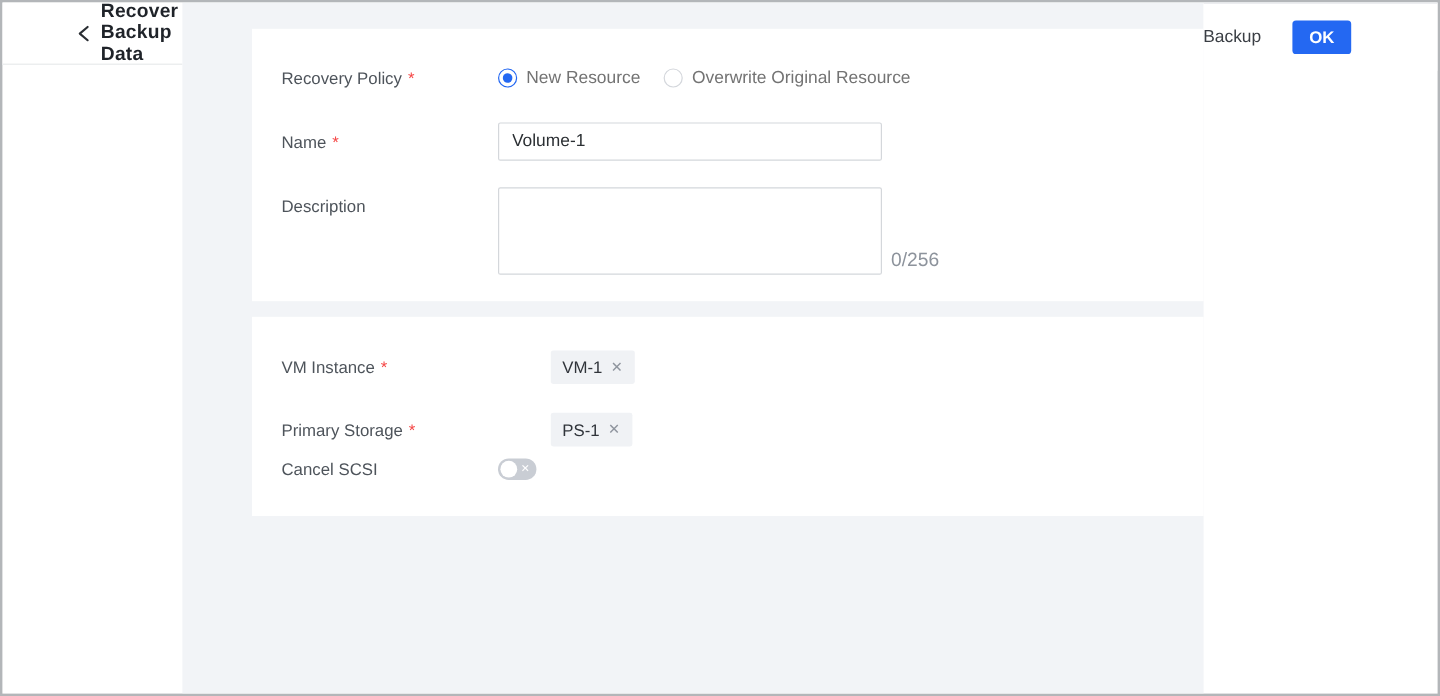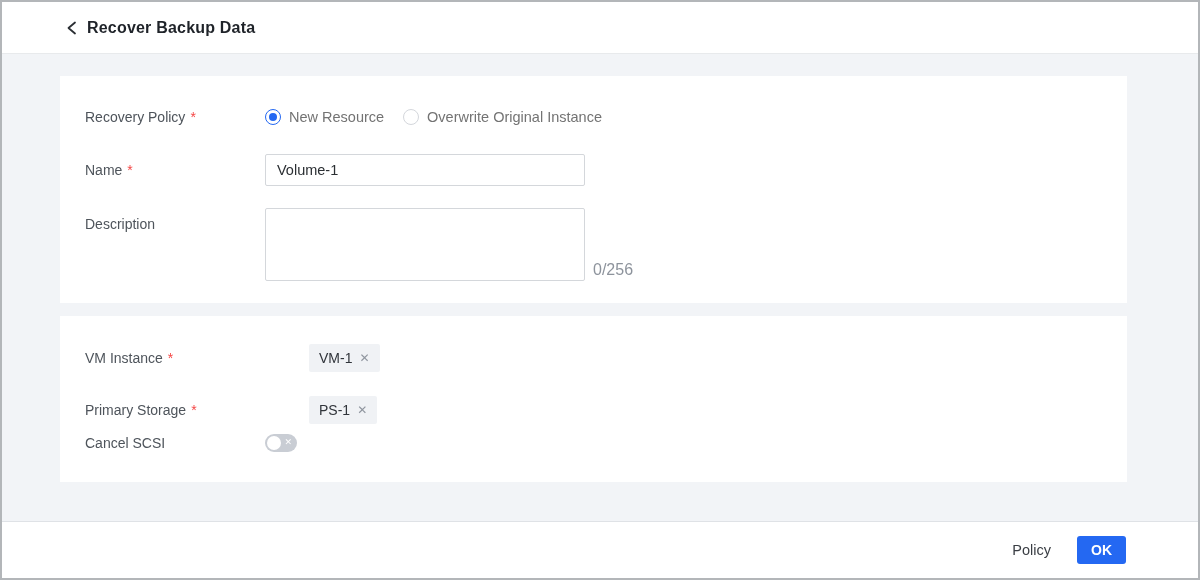--- a/index.html
+++ b/index.html
@@ -5,21 +5,21 @@
   * { box-sizing: border-box; margin: 0; padding: 0; }
   html, body { background: #fff; }
   body {
     font-family: "Liberation Sans", "DejaVu Sans", sans-serif;
     width: 1200px; height: 580px;
   }
   .window {
     width: 1200px; height: 580px;
     border: 2px solid #b3b6b9;
     background: #fff;
-    display: flex; flex-direction: column;
+    display: flex; flex-direction: row;
     overflow: hidden;
   }
   
   .titlebar {
     height: 52px; flex: 0 0 52px;
     background: #fff;
     border-bottom: 1px solid #e8eaec;
     display: flex; align-items: center;
     padding-left: 61px;
   }
@@ -156,21 +156,21 @@
           <span>Recovery Policy</span>
           <span class="req">*</span>
         </div>
         <div class="radio-group">
           <label class="radio">
             <span class="radio-circle checked"></span>
             <span>New Resource</span>
           </label>
           <label class="radio">
             <span class="radio-circle"></span>
-            <span>Overwrite Original Instance</span>
+            <span>Overwrite Original Resource</span>
           </label>
         </div>
       </div>
 
       <div class="row row-name">
         <div class="label-cell">
           <span>Name</span>
           <span class="req">*</span>
         </div>
         <input class="text-input" type="text" value="Volume-1" style="">
@@ -220,17 +220,17 @@
           <span class="knob"></span>
           <span class="toggle-x">✕</span>
         </span>
       </div>
 
     </section>
 
   </main>
 
   <footer class="footer">
-    <button class="btn-text">Policy</button>
+    <button class="btn-text">Backup</button>
     <button class="btn-primary">OK</button>
   </footer>
 
 </div>
 
 </body></html>

